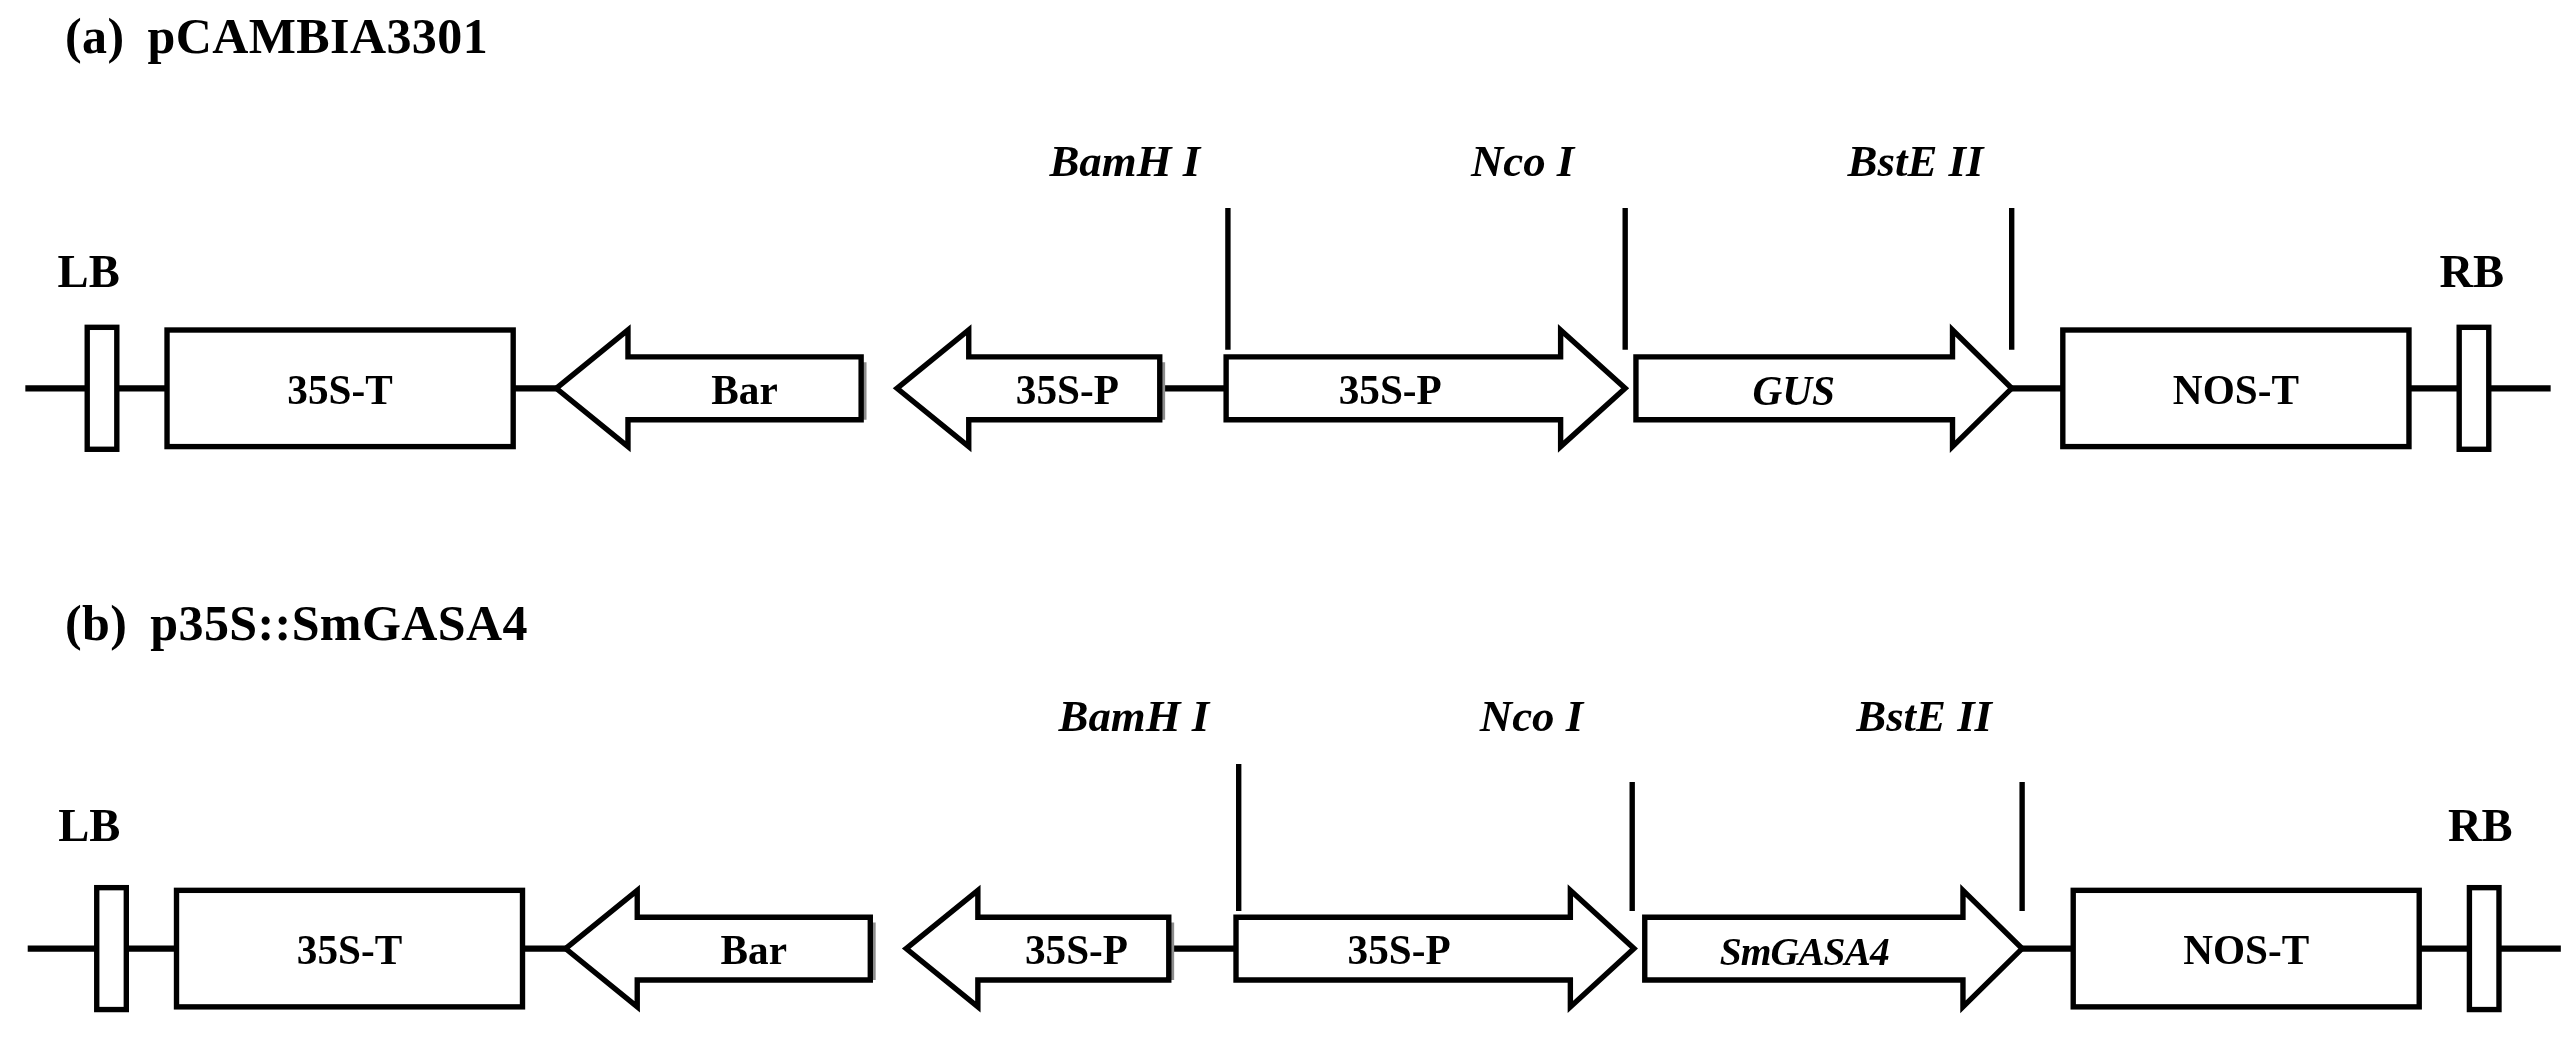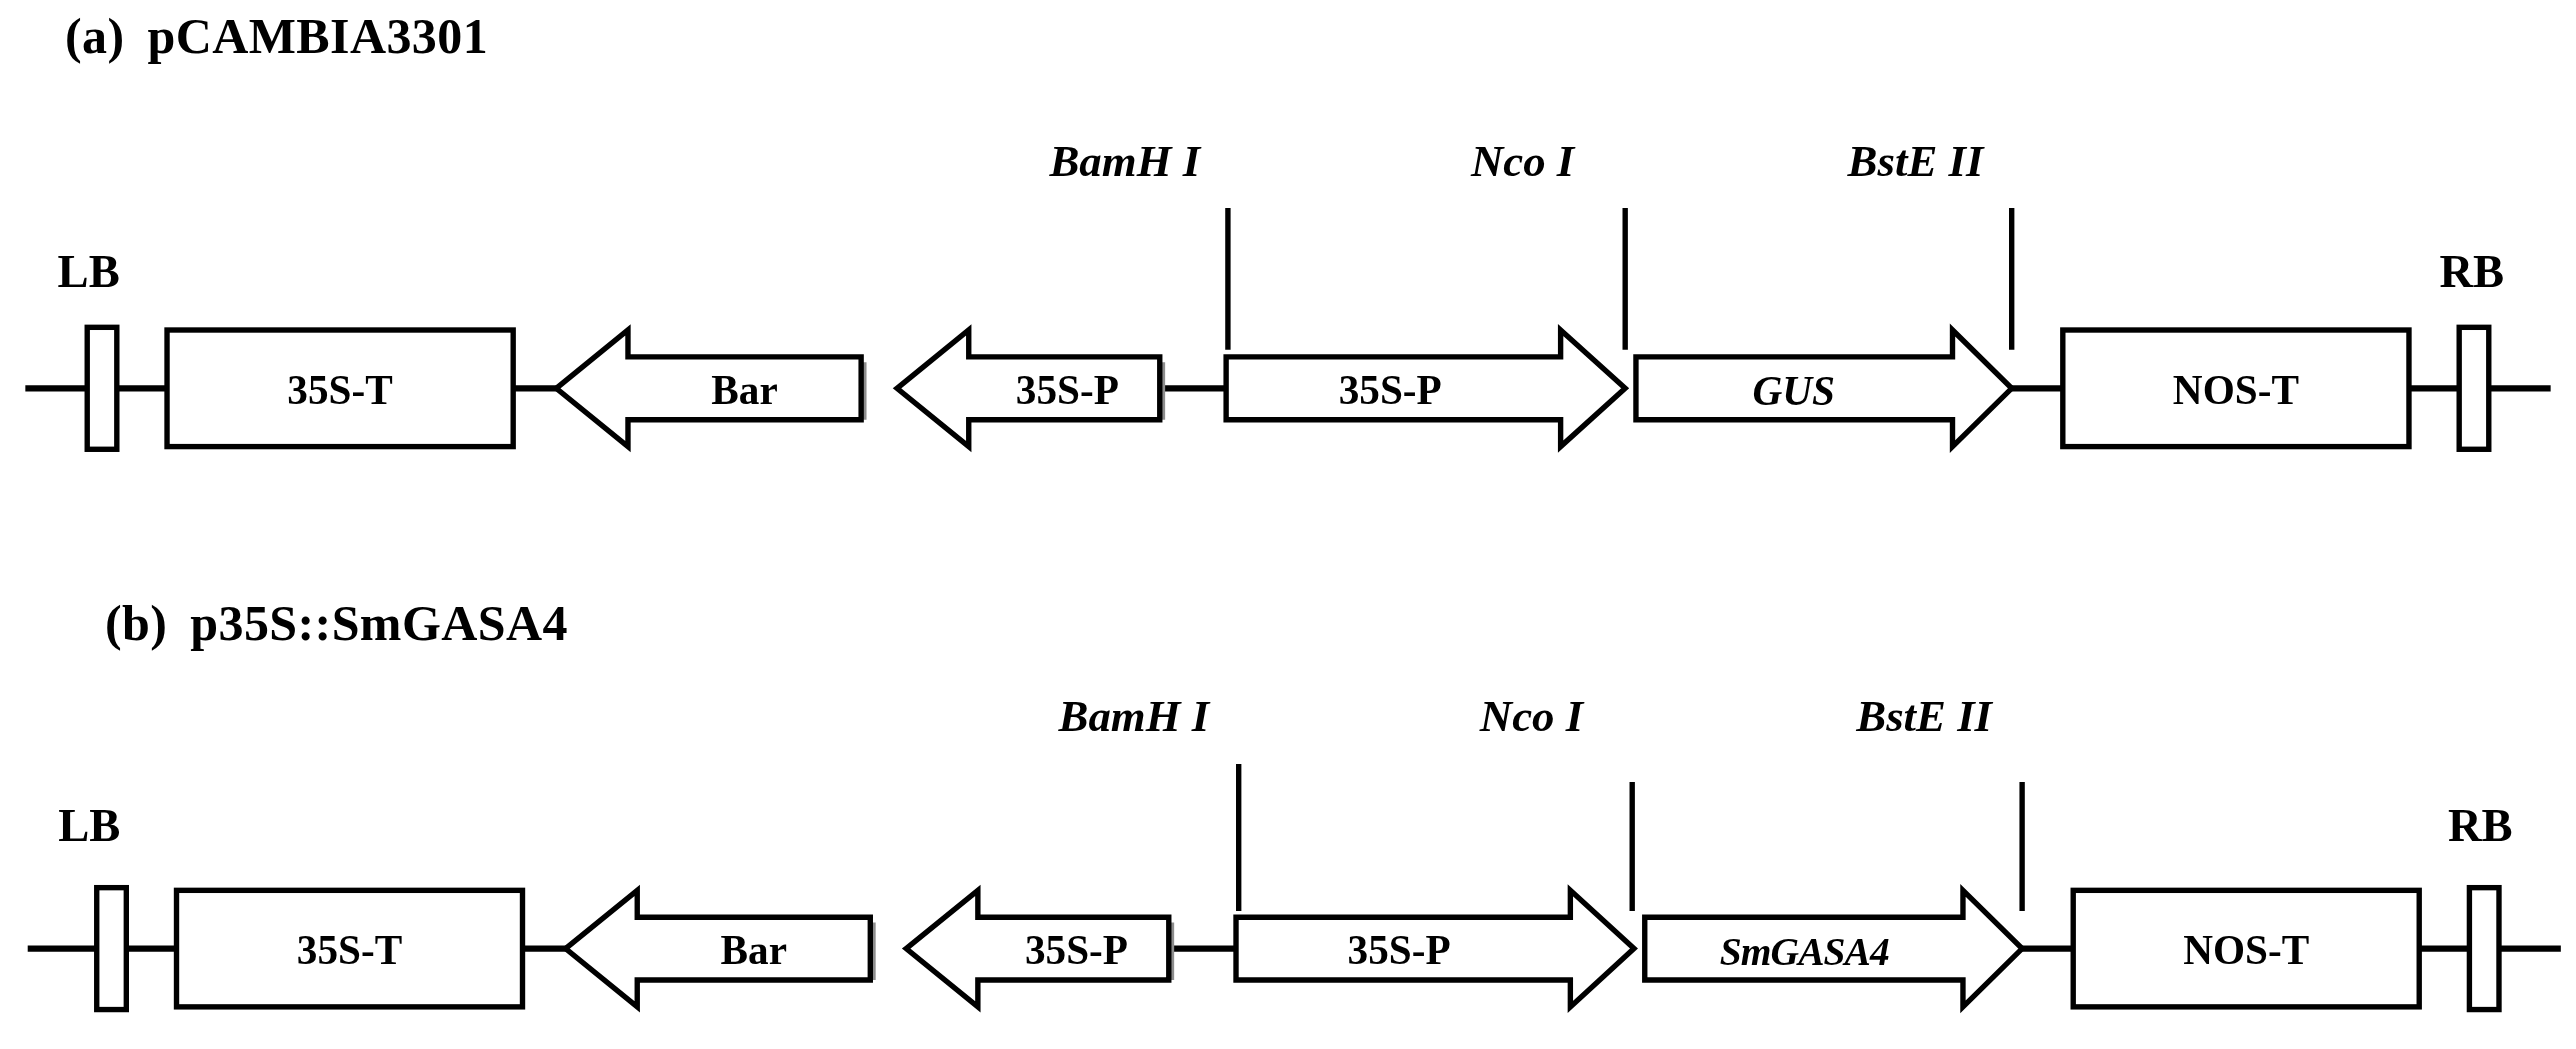--- a/index.html
+++ b/index.html
@@ -27,21 +27,21 @@
     position: absolute;
     left: 65px;
     font-weight: bold;
     font-size: 50px;
     letter-spacing: 0.4px;
     white-space: nowrap;
   }
   .panel-title .tag { margin-right: 23px; }
 
   #panel-a .panel-title { top: 7.2px; }
-  #panel-b .panel-title { top: 38px; margin-left: 40px; }
+  #panel-b .panel-title { top: 38px; }
 
   svg.diagram {
     position: absolute;
     left: 0;
     top: 0;
     width: 2576px;
     display: block;
   }
   #panel-a svg.diagram { height: 556px; }
   #panel-b svg.diagram { height: 493px; }

